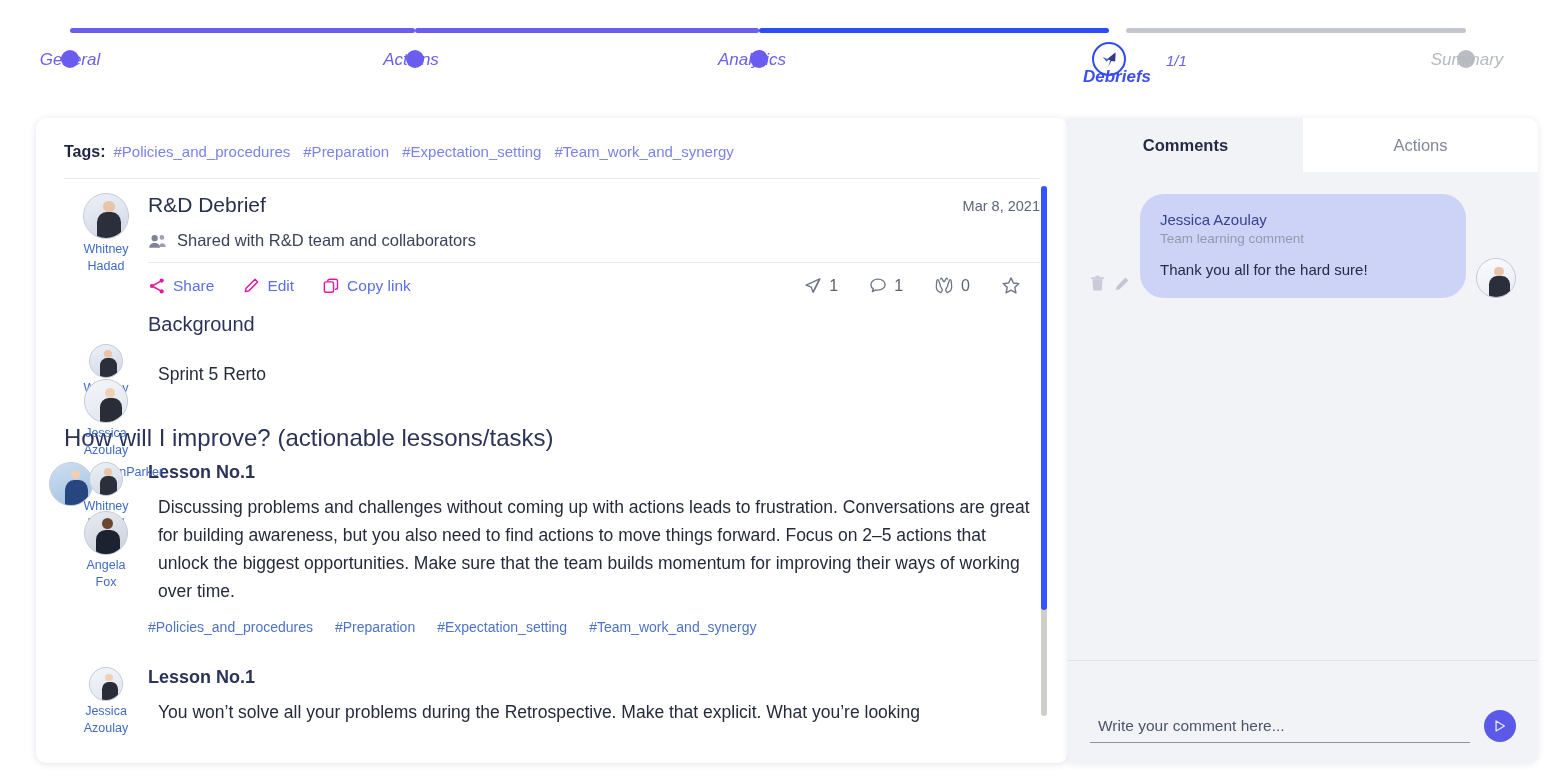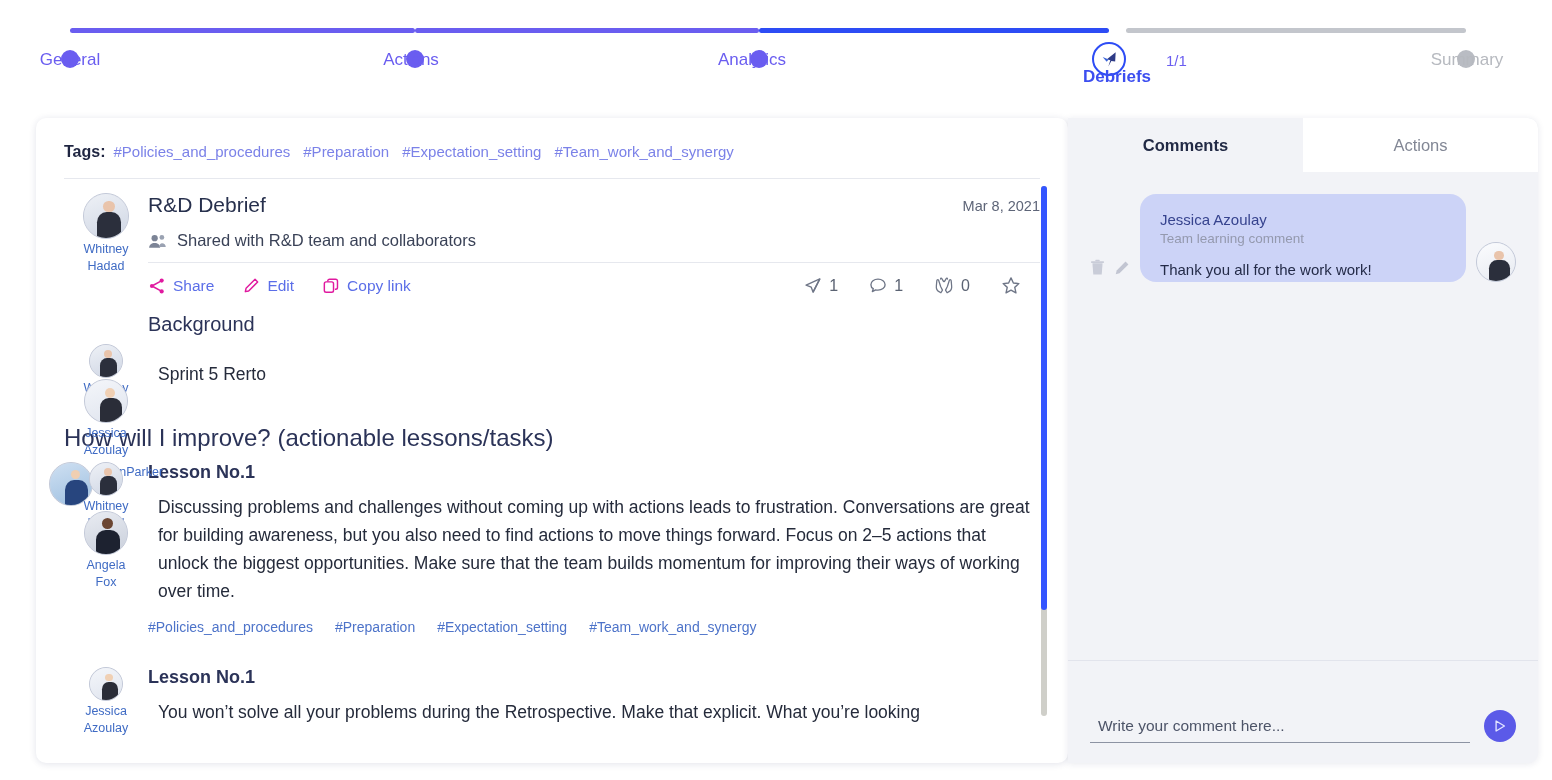--- a/index.html
+++ b/index.html
@@ -6,21 +6,21 @@
   html, body {
     margin: 0; padding: 0;
     width: 1552px; height: 780px;
     background: #ffffff;
     font-family: "Liberation Sans", sans-serif;
     overflow: hidden;
   }
   .page { position: relative; width: 1552px; height: 780px; background:#fff; }
 
   
-  .stepper { position: absolute; left: 0; top: 0; width: 1330px; height: 100px; }
+  .stepper { position: absolute; left: 0; top: 0; width: 1330px; height: 100px; font-style: italic; }
   .stepper-track { position: absolute; left: 70px; top: 28px; width: 1396px; height: 5px; }
   .seg { position: absolute; top: 0; height: 5px; border-radius: 3px; }
   .seg.done   { background: #6a5df0; }
   .seg.active { background: #2d4cf5; }
   .seg.todo   { background: #c3c6cc; }
   .dot {
     position: absolute; width: 18px; height: 18px; border-radius: 50%;
     top: 22px; margin-left: -9px;
   }
   .dot.done { background: #6a5df0; }
@@ -124,21 +124,21 @@
     flex: 1; display: flex; align-items: center; justify-content: center;
     font-size: 16.5px; cursor: pointer;
   }
   .tab.active { background: #f2f3f7; color: #222a45; font-weight: 700; }
   .tab.inactive { background: #ffffff; color: #828795; border-radius: 0 10px 0 0; }
 
   .comments-area { position: relative; height: 488px; padding: 22px 22px 0 22px; }
   .comment-row { display: flex; align-items: flex-end; gap: 10px; }
   .cmt-tools { display: flex; align-items: flex-end; gap: 9px; padding-bottom: 6px; }
   .bubble {
-    flex: 1; background: #ccd3f7; border-radius: 16px; padding: 16px 20px 2px 20px;
+    flex: 1; background: #ccd3f7; border-radius: 24px; padding: 16px 20px 18px 20px;
     min-width: 0;
   }
   .cmt-name { font-size: 15px; color: #36438e; line-height: 19px; }
   .cmt-sub { font-size: 13.5px; color: #9499ae; line-height: 18px; margin-top: 1px; }
   .cmt-text { font-size: 15px; color: #242b48; margin-top: 12px; line-height: 20px; }
   .cmt-av { width: 40px; height: 40px; flex: none; }
 
   .composer {
     position: absolute; left: 0; bottom: 0; width: 470px; height: 103px;
     background: #f2f3f7; border-top: 1px solid #e2e4ec;
@@ -430,21 +430,21 @@
               <rect x="1" y="2.4" width="14" height="1.7" rx=".8" fill="#c9ccd8"></rect>
               <rect x="5.6" y="0.6" width="4.8" height="1.8" rx=".8" fill="#c9ccd8"></rect>
             </svg>
             <svg width="16" height="16" viewBox="0 0 18 18" aria-hidden="true">
               <path d="M13 1.8l3.2 3.2-10 10L2 16l1-4.2z" fill="#c2c5d2"></path>
             </svg>
           </div>
           <div class="bubble">
             <div class="cmt-name">Jessica Azoulay</div>
             <div class="cmt-sub">Team learning comment</div>
-            <div class="cmt-text">Thank you all for the work work!</div>
+            <div class="cmt-text">Thank you all for the hard sure!</div>
           </div>
           <div class="avatar cmt-av">
             <div class="ph">
               <div class="bg" style="background:linear-gradient(160deg,#fbfcfe,#e7eaf1);"></div>
               <div class="head" style="left:46%;top:20%;width:24%;height:24%;background:#e9c4ab;"></div>
               <div class="body" style="left:32%;top:46%;width:54%;height:54%;background:#2b2f3c;"></div>
             </div>
           </div>
         </div>
       </div>

